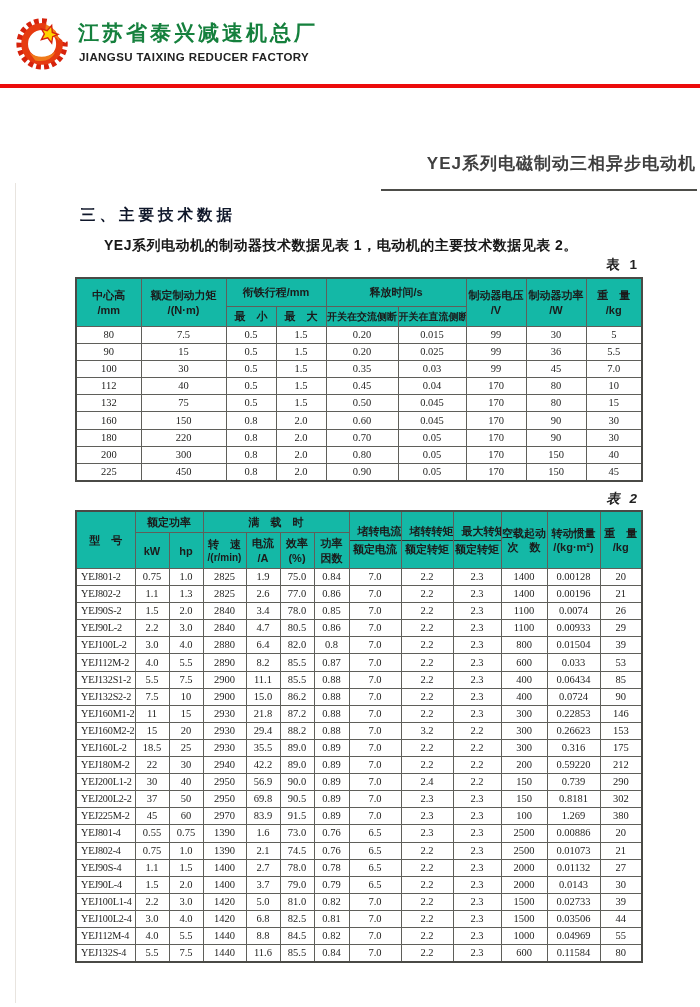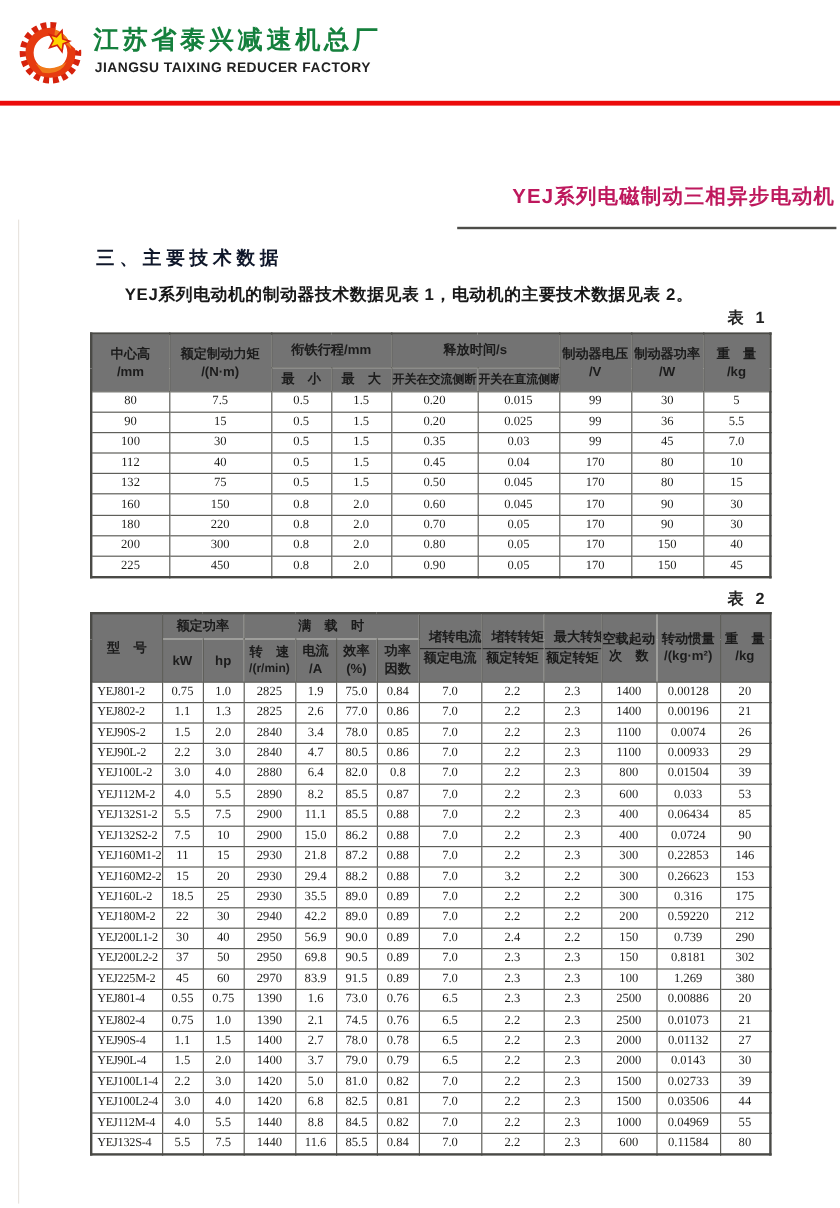--- a/index.html
+++ b/index.html
@@ -8,33 +8,33 @@
     font-family:"Liberation Sans", sans-serif;color:#1c1c1a;overflow:hidden;
   }
   
   .header{position:absolute;top:0;left:0;width:700px;height:84px;background:#fff;}
   .logo{position:absolute;left:13px;top:9px;width:62px;height:66px;}
   .company-cn{position:absolute;left:78px;top:19px;font-size:21px;font-weight:bold;letter-spacing:3px;color:#15803d;white-space:nowrap;}
   .company-en{position:absolute;left:79px;top:51px;font-size:11.5px;font-weight:bold;letter-spacing:.4px;color:#222;white-space:nowrap;}
   .red-rule{position:absolute;top:84px;left:0;width:700px;height:4px;background:#ec0b0b;}
   .scan-edge{position:absolute;left:15px;top:183px;width:1px;height:820px;background:#e8e4df;}
   
-  .doc-title{position:absolute;top:152px;right:4px;font-size:17px;font-weight:bold;letter-spacing:1px;color:#be185d;white-space:nowrap;}
+  .doc-title{position:absolute;top:152px;right:4px;font-size:17px;font-weight:bold;letter-spacing:1px;color:#404040;white-space:nowrap;}
   .title-rule{position:absolute;top:189px;right:3px;width:316px;height:2px;background:#4d4d49;}
   .section-heading{position:absolute;top:205px;left:80px;font-size:15.5px;font-weight:bold;letter-spacing:4px;color:#0f172a;white-space:nowrap;}
   .intro{position:absolute;top:237px;left:104px;font-size:14px;font-weight:600;letter-spacing:.5px;color:#181818;white-space:nowrap;}
   .tbl-label{position:absolute;font-size:13.5px;font-weight:bold;letter-spacing:3px;color:#222;}
   #label1{top:256px;right:60px;}
-  #label2{top:490px;right:60px;}
+  #label2{top:490px;right:60px;font-style:italic;}
   
   table{border-collapse:collapse;table-layout:fixed;position:absolute;left:75px;background:#fff;border:2px solid #4a4a46;}
   #table1{top:277px;width:566px;}
   #table2{top:510px;width:566px;}
   th,td{border:1px solid #5f5f5a;text-align:center;padding:0;overflow:hidden;white-space:nowrap;}
-  th{font-size:11px;font-weight:bold;line-height:1.3;color:#1b1b1b;background:#737373;}
+  th{font-size:11px;font-weight:bold;line-height:1.3;color:#1b1b1b;background:#14b8a6;}
   #table1 thead tr:nth-child(1) th{height:27px;}
   #table1 thead tr:nth-child(2) th{height:19px;margin-top:43px;}
   #table2 thead th{height:56px;}
   #table2 thead tr:nth-child(2) th{height:34px;}
   #table2 thead tr:nth-child(1) th.one-line{height:20px;}
   td{font-size:10.5px;font-family:"Liberation Serif", serif;height:16.1px;line-height:16px;color:#1d1d1b;}
   #table2 td:first-child{text-align:left;padding-left:4px;font-size:10.2px;letter-spacing:-0.2px;}
   .sub{display:block;font-weight:bold;}
   .frac .num{display:inline-block;border-bottom:1px solid #2c2c2c;padding:0 8px 1px;margin-bottom:1px;}
   .frac .den{display:block;}

